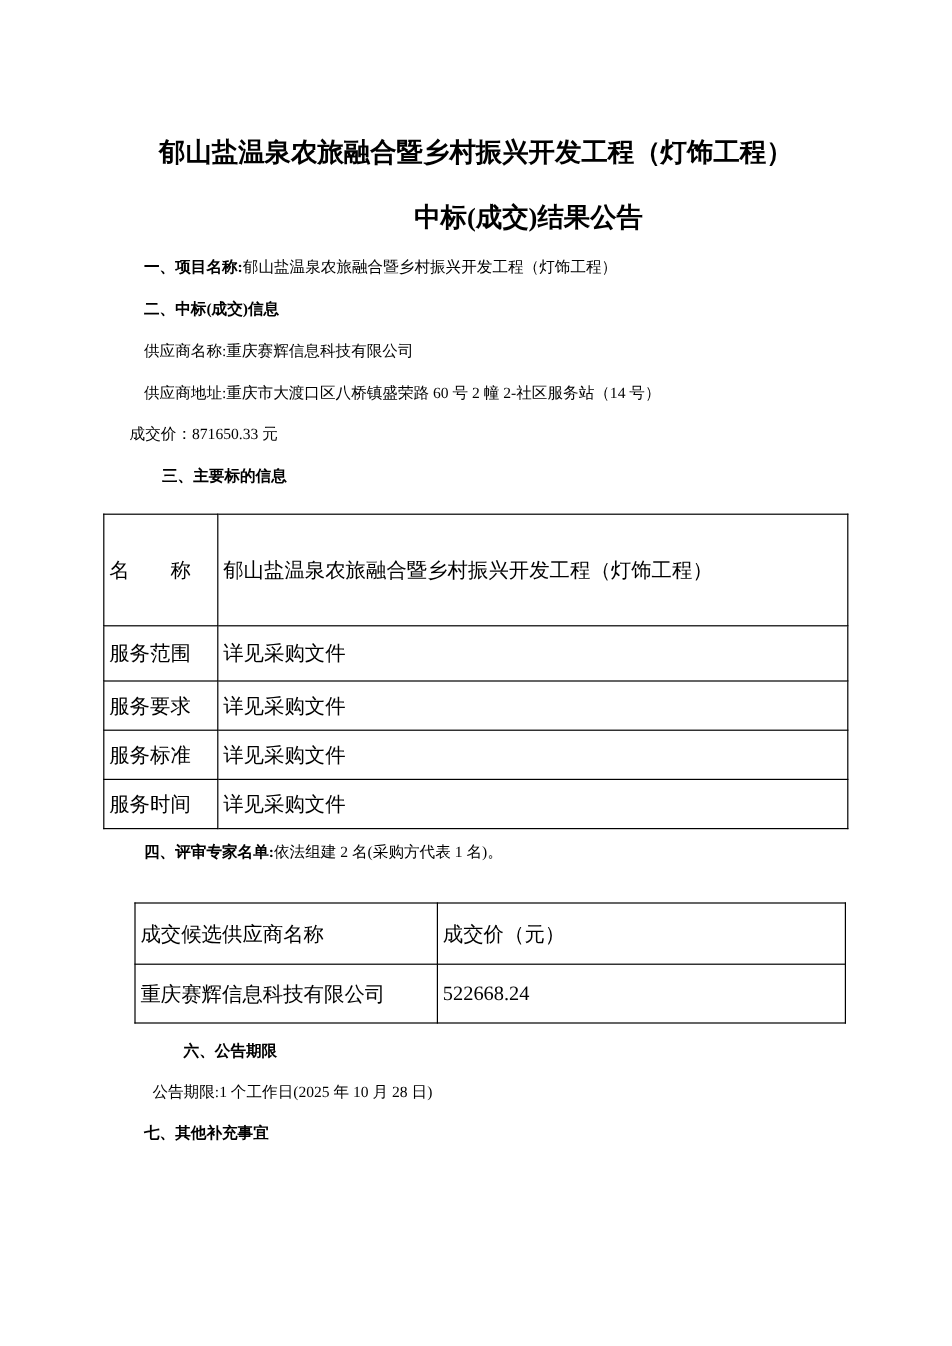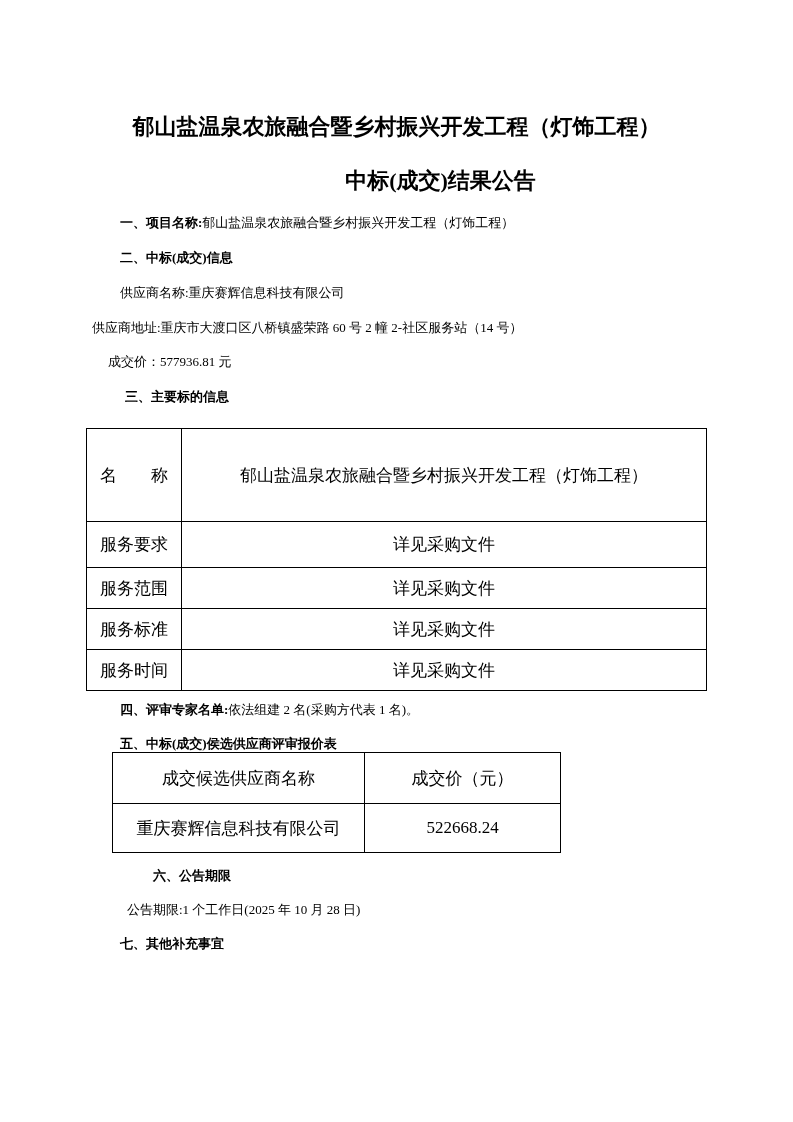--- a/index.html
+++ b/index.html
@@ -17,33 +17,33 @@
     left:0;width:793px;text-align:center;
     font-size:22px;font-weight:700;line-height:30px;white-space:nowrap;
   }
   .line{font-size:13px;line-height:20px;white-space:nowrap;}
   .heading{font-weight:700;}
   .normal{font-weight:400;}
   table{border-collapse:collapse;table-layout:fixed;background:#fff;}
   td,th{
     border:1px solid #000;
     font-size:17px;font-weight:400;
-    text-align:center;vertical-align:middle;
+    vertical-align:middle;
     padding:0 4px;overflow:hidden;
   }
   
   #subject-table{left:86px;top:428px;width:621px;}
   #subject-table td.c1{width:86px;}
   #subject-table tr:nth-child(1) td{height:92px;}
   #subject-table tr:nth-child(2) td{height:45px;}
   #subject-table tr:nth-child(3) td,
   #subject-table tr:nth-child(4) td,
   #subject-table tr:nth-child(5) td{height:40px;}
   
-  #quote-table{left:112px;top:752px;width:449px;}
+  #quote-table{left:112px;top:752px;width:593px;}
   #quote-table td.q1{width:243px;}
   #quote-table tr:nth-child(1) td{height:50px;}
   #quote-table tr:nth-child(2) td{height:48px;}
 </style>
 </head>
 <body>
 
 <div id="page">
 
   <div class="abs doc-title" style="top:112px;">郁山盐温泉农旅融合暨乡村振兴开发工程（灯饰工程）</div>
@@ -51,56 +51,55 @@
   <div class="abs doc-title" style="top:166px;padding-left:44px;">中标(成交)结果公告</div>
 
   <div class="abs line" style="left:120px;top:213px;">
     <span class="heading">一、项目名称:</span><span class="normal">郁山盐温泉农旅融合暨乡村振兴开发工程（灯饰工程）</span>
   </div>
 
   <div class="abs line heading" style="left:120px;top:248px;text-align:right;">二、中标(成交)信息</div>
 
   <div class="abs line" style="left:108px;top:283px;margin-left:12px;">供应商名称:重庆赛辉信息科技有限公司</div>
 
-  <div class="abs line" style="left:92px;top:318px;">供应商地址:重庆市大渡口区八桥镇盛荣路 60 号 2 幢 2-社区服务站（14 号）</div>
+  <div class="abs line" style="left:120px;top:318px;">供应商地址:重庆市大渡口区八桥镇盛荣路 60 号 2 幢 2-社区服务站（14 号）</div>
 
-  <div class="abs line" style="left:108px;top:352px;">成交价：577936.81 元</div>
+  <div class="abs line" style="left:108px;top:352px;">成交价：871650.33 元</div>
 
-  <div class="abs line heading" style="left:125px;top:387px;">三、主要标的信息</div>
+  <div class="abs line heading" style="left:135px;top:387px;">三、主要标的信息</div>
 
   <table id="subject-table" class="abs">
     <tbody>
         <tr>
       <td class="c1">名　　称</td>
       <td>郁山盐温泉农旅融合暨乡村振兴开发工程（灯饰工程）</td>
     </tr>
     <tr>
-      <td class="c1">服务要求</td>
+      <td class="c1">服务范围</td>
       <td>详见采购文件</td>
     </tr>
     <tr>
-      <td class="c1">服务范围</td>
+      <td class="c1">服务要求</td>
       <td>详见采购文件</td>
     </tr>
     <tr>
       <td class="c1">服务标准</td>
       <td>详见采购文件</td>
     </tr>
     <tr>
       <td class="c1">服务时间</td>
       <td>详见采购文件</td>
     </tr>
   </tbody>
     </table>
 
   <div class="abs line" style="left:120px;top:700px;">
     <span class="heading">四、评审专家名单:</span><span class="normal">依法组建 2 名(采购方代表 1 名)。</span>
   </div>
 
-  <div class="abs line heading" style="left:120px;top:734px;">五、中标(成交)侯选供应商评审报价表</div>
 
   <table id="quote-table" class="abs">
     <tbody>
         <tr>
       <td class="q1">成交候选供应商名称</td>
       <td>成交价（元）</td>
     </tr>
     <tr>
       <td class="q1">重庆赛辉信息科技有限公司</td>
       <td>522668.24</td>

